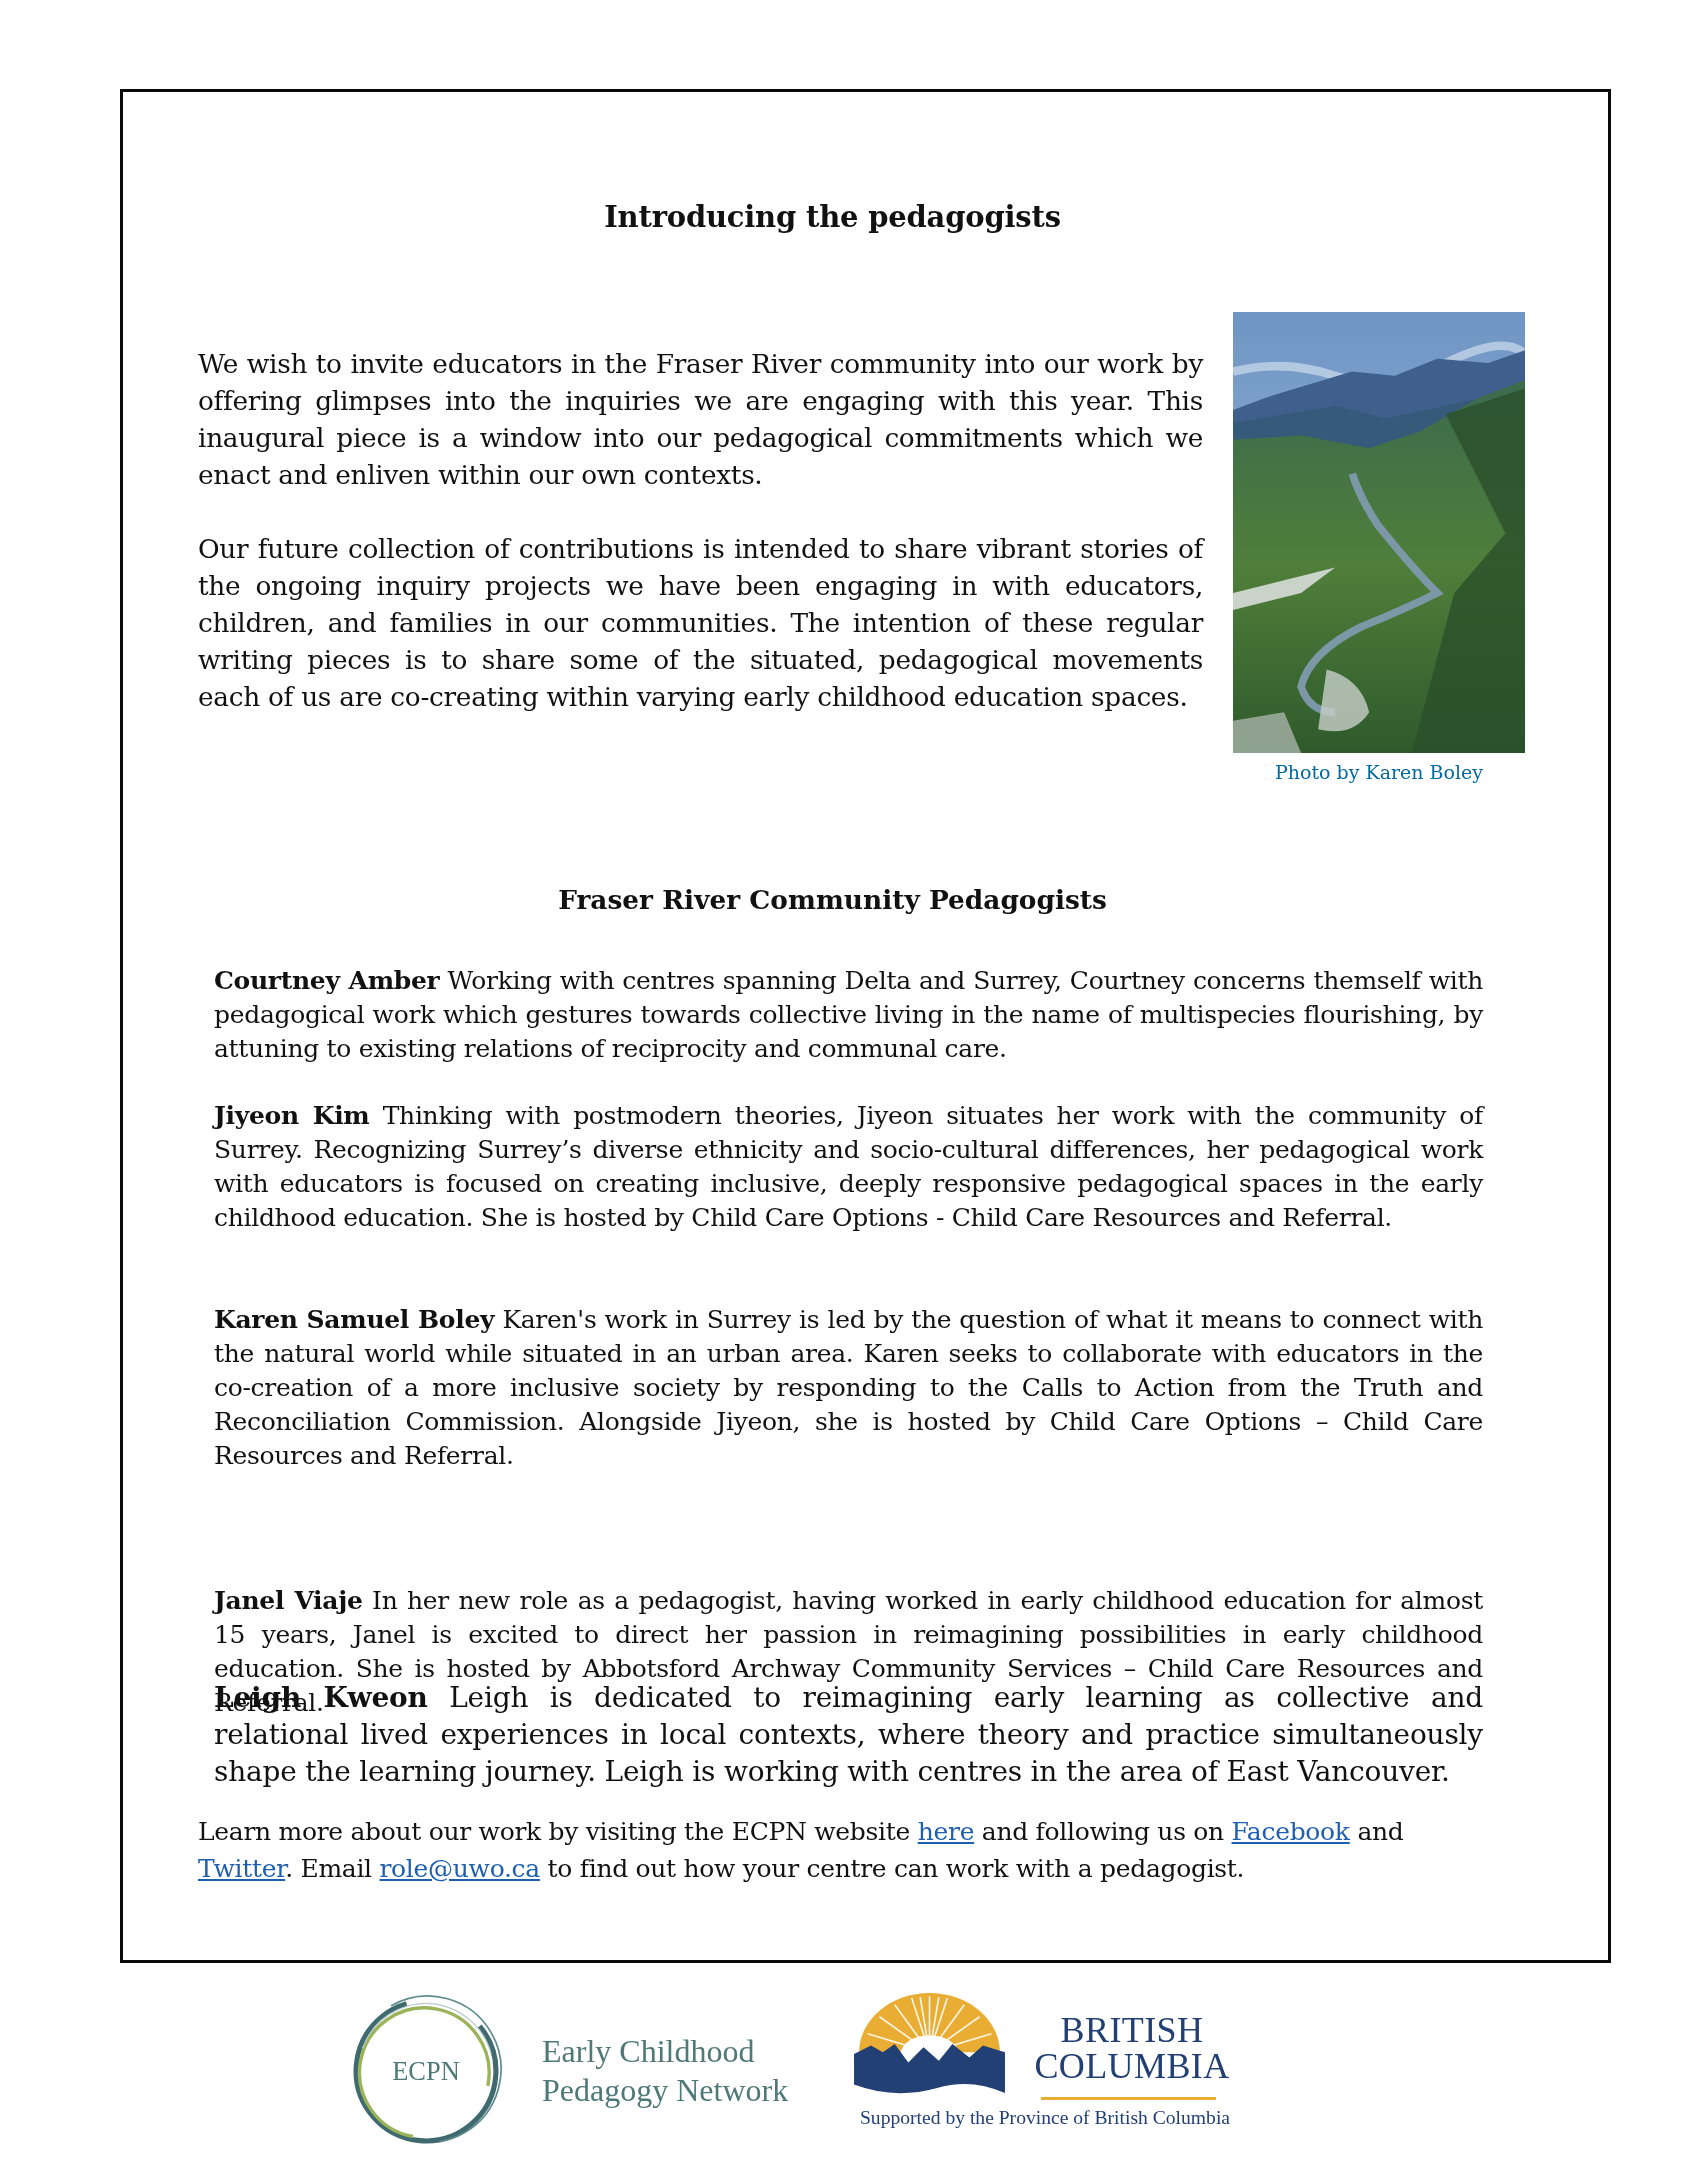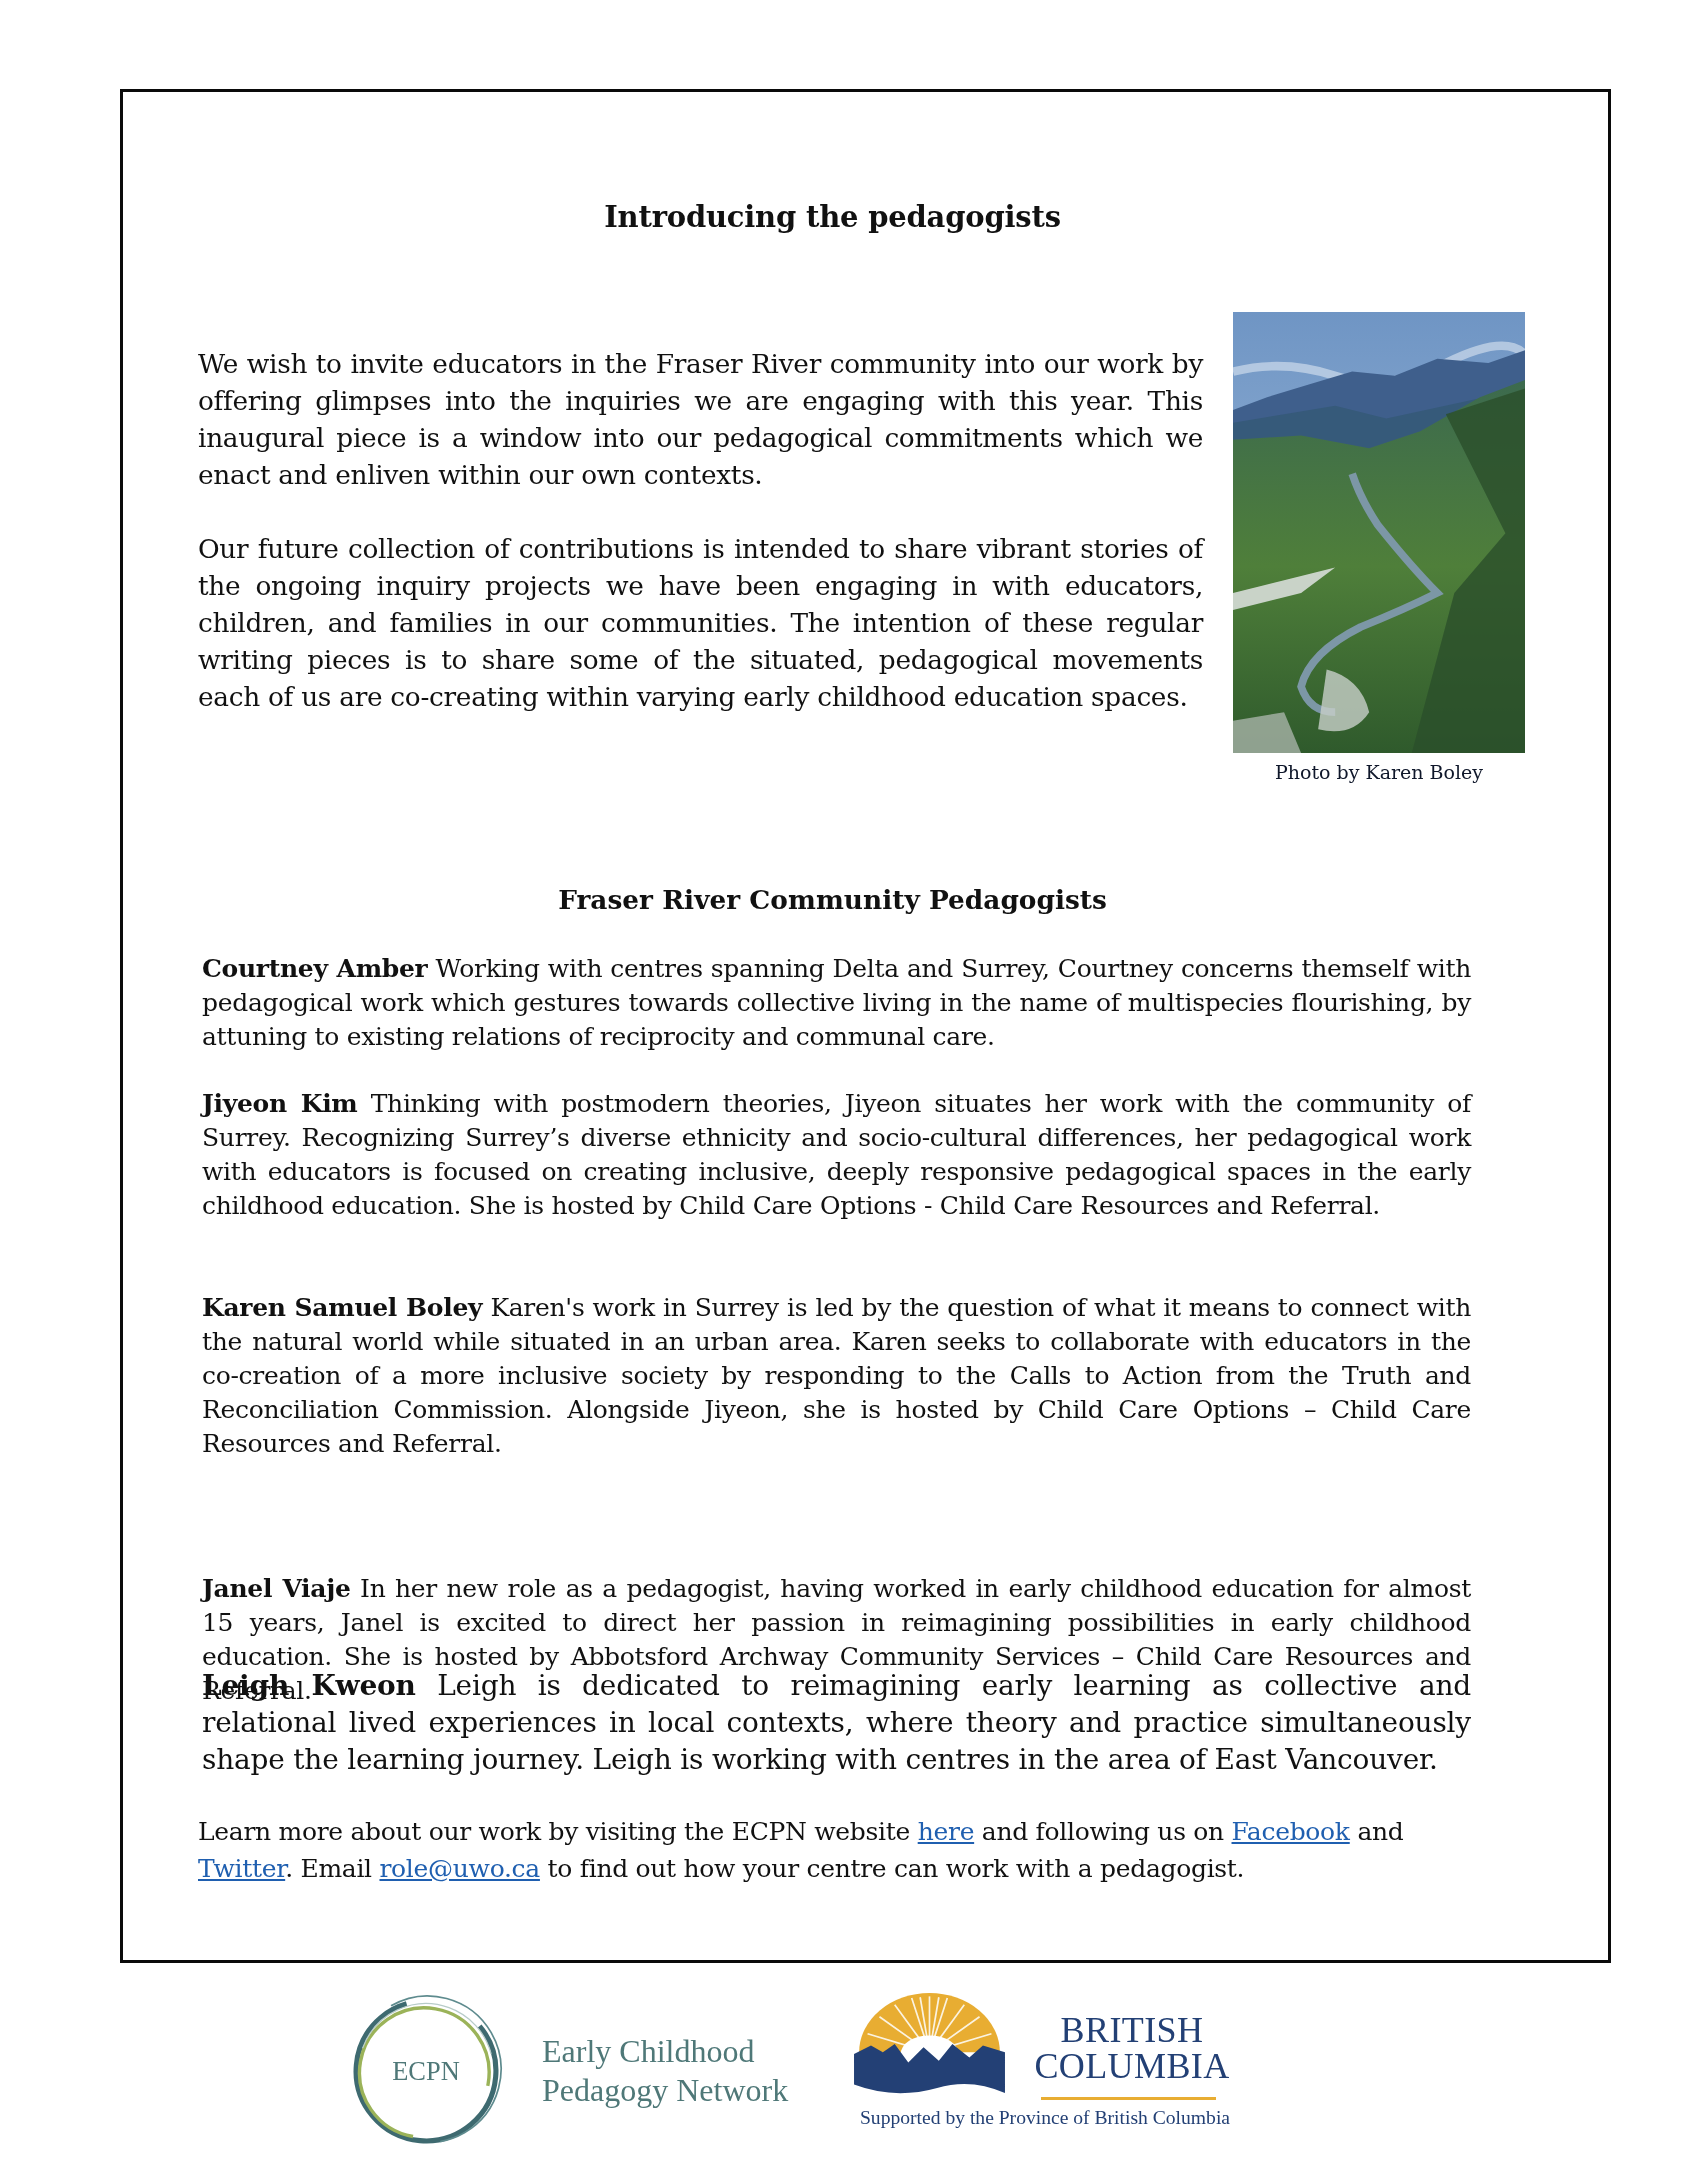--- a/index.html
+++ b/index.html
@@ -8,25 +8,25 @@
   .frame { position: absolute; left: 120px; top: 89px; width: 1485px; height: 1868px;
            border: 3.4px solid #0a0a0a; box-sizing: content-box; }
   .title { position: absolute; left: 198px; width: 1269px; top: 198px; text-align: center;
            font-weight: bold; font-size: 29px; line-height: 38px; letter-spacing: -0.2px; }
   .intro { position: absolute; left: 198px; width: 1005px; font-size: 26.4px; line-height: 37px;
            text-align: justify; letter-spacing: -0.3px; }
   .intro p { margin: 0; }
   .photo { position: absolute; left: 1233px; top: 312px; width: 292px; height: 441px; overflow: hidden; }
   .photo svg { width: 100%; height: 100%; display: block; }
   .caption { position: absolute; left: 1233px; width: 292px; top: 761px; text-align: center;
-             font-size: 19px; color: #0f172a; }
+             font-size: 19px; color: #0369a1; }
   .section-heading { position: absolute; left: 198px; width: 1269px; top: 883px; text-align: center;
              font-weight: bold; font-size: 26.4px; line-height: 34px; }
   .bio { position: absolute; left: 198px; width: 1269px; font-size: 25px; line-height: 34px;
-         text-align: justify; letter-spacing: -0.3px; margin: 4px; }
+         text-align: justify; letter-spacing: -0.3px; margin: 16px; }
   .bio b { font-weight: bold; }
   .bio.large { font-size: 28px; line-height: 37px; letter-spacing: -0.2px; }
   .footer-text { position: absolute; left: 198px; width: 1269px; top: 1813px; font-size: 25px;
                  line-height: 37px; letter-spacing: -0.3px; margin: 0; }
   .footer-text a { color: #1f5fb0; text-decoration: underline; }
   .ecpn-logo { position: absolute; left: 345px; top: 1990px; width: 162px; height: 162px; }
   .ecpn-name { position: absolute; left: 542px; top: 2032px; color: #4f7878; font-size: 32px;
                line-height: 39px; font-family: "Liberation Serif", "DejaVu Serif", serif; }
   .bc-logo { position: absolute; left: 852px; top: 1993px; width: 155px; height: 106px; }
   .bc-name { position: absolute; left: 1034px; top: 2012px; width: 196px; color: #234075;

